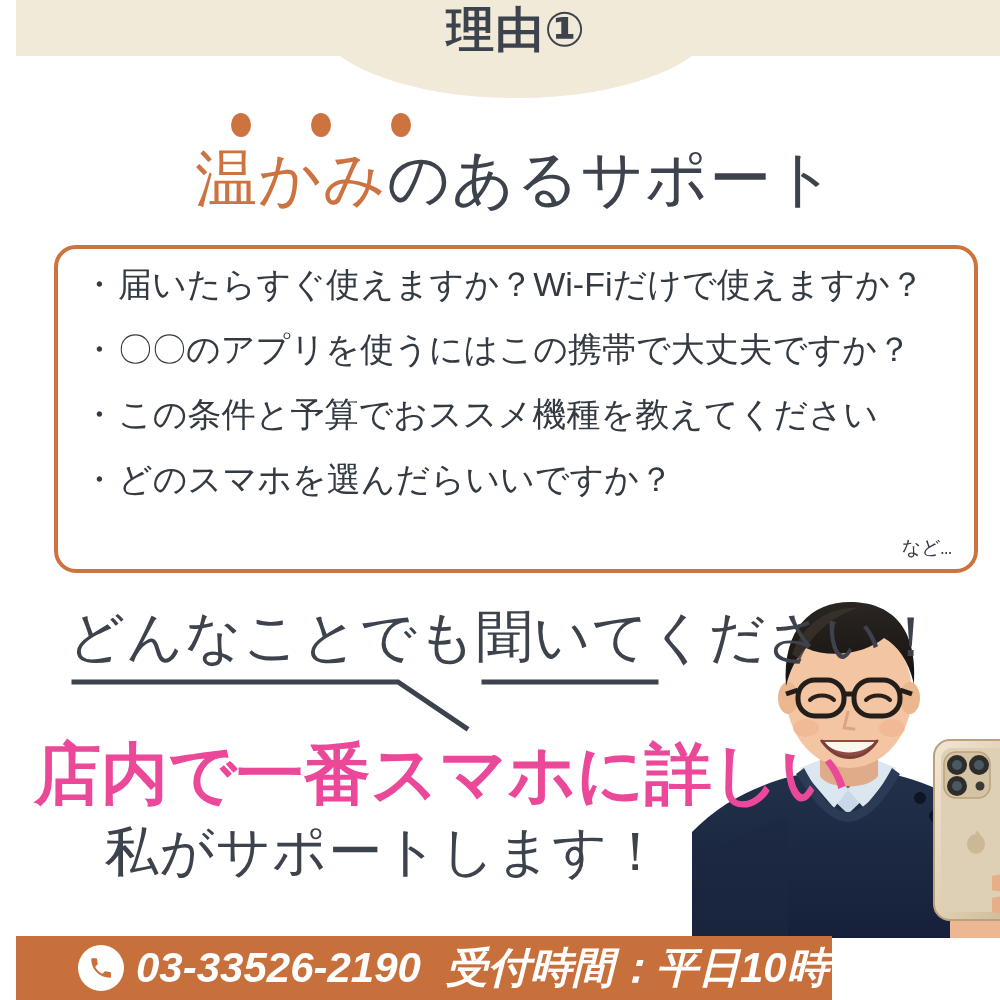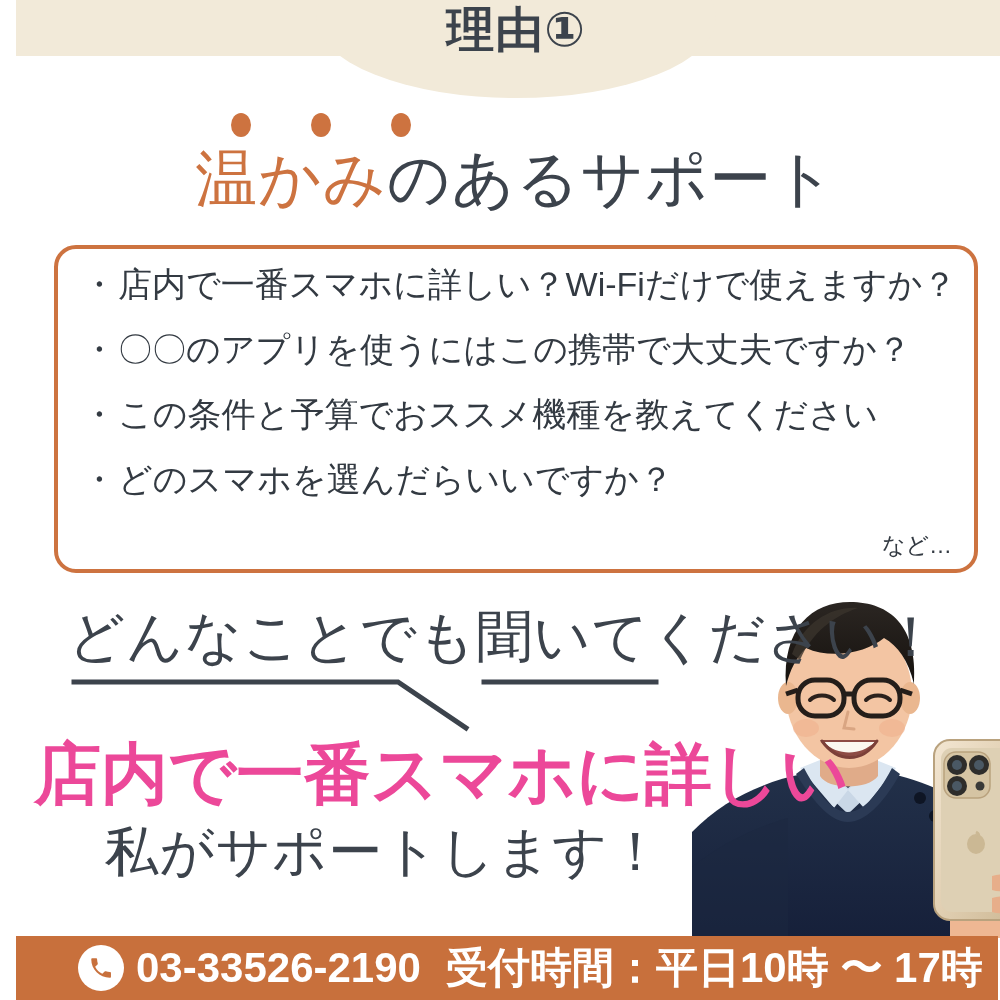--- a/index.html
+++ b/index.html
@@ -57,21 +57,21 @@
     list-style:none;margin:0;padding:0;
   }
   .qitem{
     font-size:34px;color:#333a42;line-height:1.0;
     margin:0 0 31px 0;white-space:nowrap;letter-spacing:0px;
   }
   .qitem:last-of-type{margin-bottom:0;}
   .qitem .bul{margin-right:2px;}
   .etc{
     position:absolute;right:22px;bottom:8px;
-    font-size:23px;color:#333a42;white-space:nowrap;
+    font-size:19px;color:#333a42;white-space:nowrap;font-family:Liberation Mono, monospace;
   }
 
   
   .askline{
     position:absolute;left:52px;top:600px;
     font-size:56px;color:#3c434c;letter-spacing:1px;
     white-space:nowrap;z-index:3;
   }
   .bubble-svg{
     position:absolute;left:40px;top:668px;width:640px;height:70px;z-index:3;
@@ -91,23 +91,23 @@
   }
 
   
   .photo{
     position:absolute;left:676px;top:576px;width:324px;height:362px;
     z-index:2;overflow:hidden;
   }
 
   
   .footer{
-    position:absolute;left:0;bottom:0;width:982px;height:64px;
+    position:absolute;left:0;bottom:0;width:816px;height:64px;
     background:#c8703c;z-index:6;
-    display:flex;align-items:center;
+    display:flex;align-items:center;font-style:italic;
   }
   .phone-badge{
     position:absolute;left:62px;top:9px;width:46px;height:46px;
     border-radius:50%;background:#ffffff;
     display:flex;align-items:center;justify-content:center;
   }
   .phone-num{
     position:absolute;left:120px;top:0;height:64px;
     display:flex;align-items:center;
     font-size:42px;font-weight:bold;color:#ffffff;letter-spacing:0px;
@@ -134,21 +134,21 @@
     <span class="dot"></span>
     <span class="dot"></span>
   </div>
 
   <div class="main-title">
     <span class="hl">温かみ</span><span>のあるサポート</span>
   </div>
 
   <div class="qbox">
     <ul class="qlist">
-      <li class="qitem"><span class="bul">・</span><span>店内で一番スマホに詳しい？Wi-Fiだけで使えますか？</span></li>
+      <li class="qitem"><span class="bul">・</span><span>届いたらすぐ使えますか？Wi-Fiだけで使えますか？</span></li>
       <li class="qitem"><span class="bul">・</span><span>〇〇のアプリを使うにはこの携帯で大丈夫ですか？</span></li>
       <li class="qitem"><span class="bul">・</span><span>この条件と予算でおススメ機種を教えてください</span></li>
       <li class="qitem"><span class="bul">・</span><span>どのスマホを選んだらいいですか？</span></li>
     </ul>
     <div class="etc">など…</div>
   </div>
 
   <div class="askline">どんなことでも聞いてください！</div>
   <svg class="bubble-svg" viewBox="0 0 640 70">
     <path d="M18 14 L342 14 L410 60" stroke="#3c434c" stroke-width="5" fill="none" stroke-linecap="square" stroke-linejoin="miter"></path>

